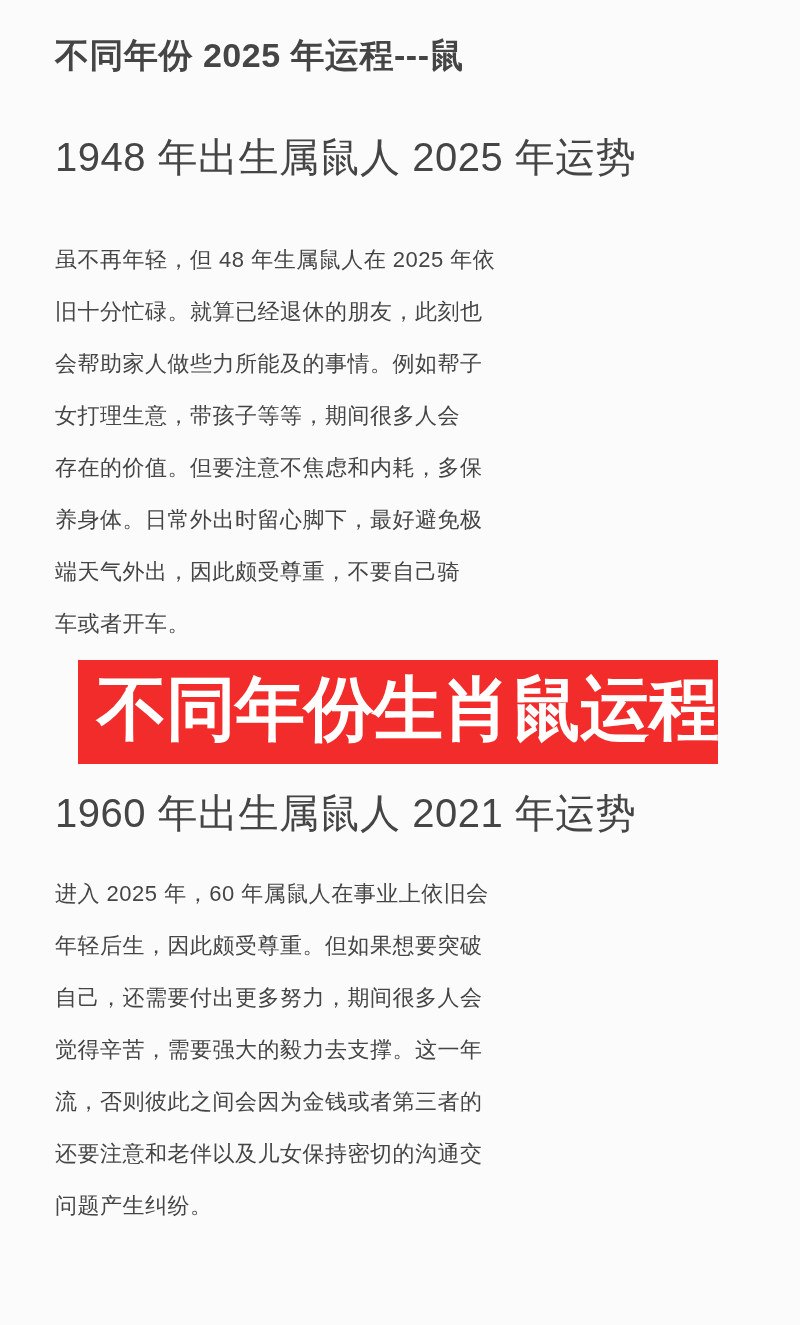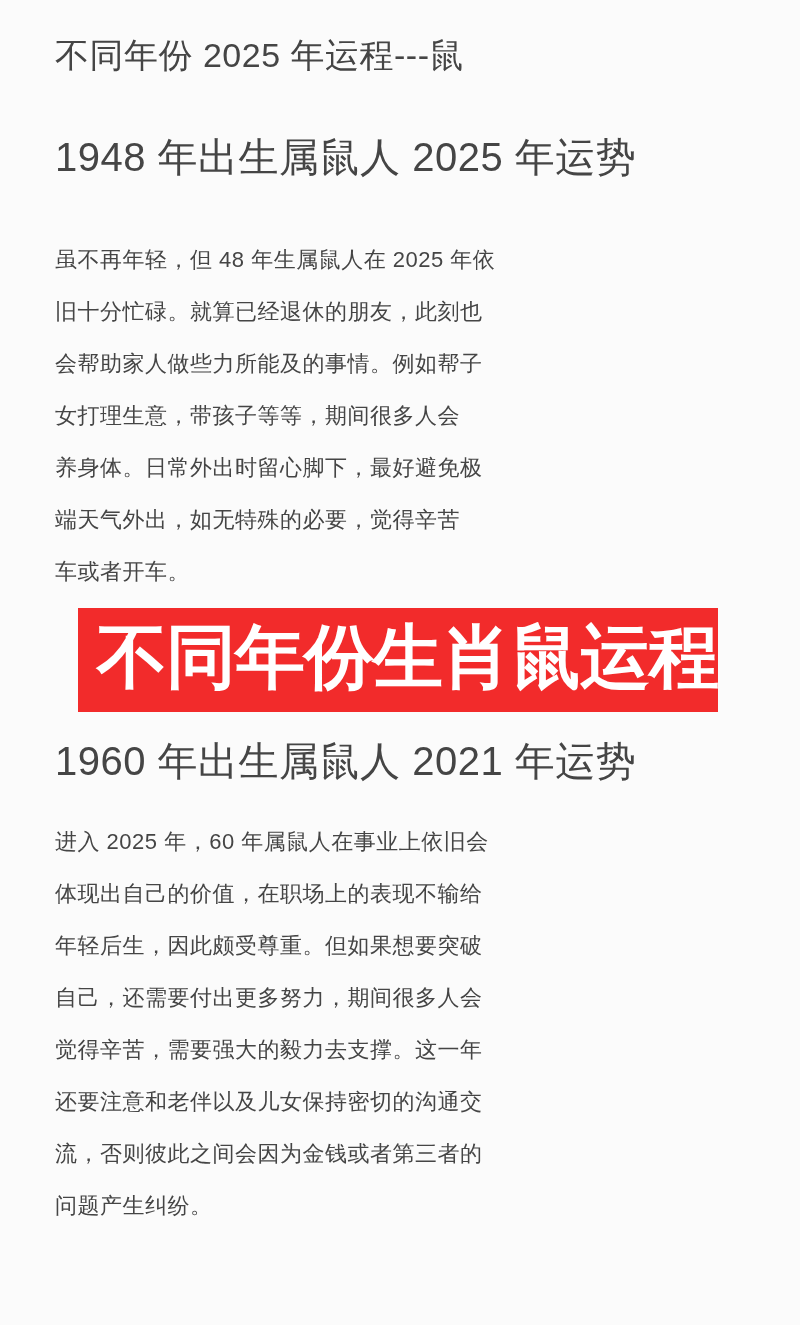--- a/index.html
+++ b/index.html
@@ -15,20 +15,21 @@
     width: 800px;
     height: 1325px;
     padding: 30px 55px 0 55px;
   }
   .doc-title {
     font-size: 34px;
     line-height: 50px;
     letter-spacing: 0.5px;
     margin-bottom: 52px;
     white-space: nowrap;
+    font-weight: bold;
   }
   .section-heading {
     font-size: 40px;
     line-height: 50px;
     letter-spacing: 0.5px;
     white-space: nowrap;
   }
   .heading-1948 { margin-bottom: 52px; }
   .heading-1960 { margin-top: 24px; margin-bottom: 30px; }
   .paragraph { }
@@ -67,35 +68,35 @@
 
   <div class="doc-title">不同年份 2025 年运程---鼠</div>
 
   <div class="section-heading heading-1948">1948 年出生属鼠人 2025 年运势</div>
 
   <div class="paragraph">
     <div class="para-line">虽不再年轻，但 48 年生属鼠人在 2025 年依</div>
     <div class="para-line">旧十分忙碌。就算已经退休的朋友，此刻也</div>
     <div class="para-line">会帮助家人做些力所能及的事情。例如帮子</div>
     <div class="para-line">女打理生意，带孩子等等，期间很多人会</div>
+    <div class="para-line">存在的价值。但要注意不焦虑和内耗，多保</div>
     <div class="para-line">养身体。日常外出时留心脚下，最好避免极</div>
-    <div class="para-line">端天气外出，如无特殊的必要，觉得辛苦</div>
+    <div class="para-line">端天气外出，因此颇受尊重，不要自己骑</div>
     <div class="para-line">车或者开车。</div>
   </div>
 
   <div class="zodiac-banner">
     <div class="banner-label">不同年份生肖鼠运程</div>
   </div>
 
   <div class="section-heading heading-1960">1960 年出生属鼠人 2021 年运势</div>
 
   <div class="paragraph">
     <div class="para-line">进入 2025 年，60 年属鼠人在事业上依旧会</div>
-    <div class="para-line">体现出自己的价值，在职场上的表现不输给</div>
     <div class="para-line">年轻后生，因此颇受尊重。但如果想要突破</div>
     <div class="para-line">自己，还需要付出更多努力，期间很多人会</div>
     <div class="para-line">觉得辛苦，需要强大的毅力去支撑。这一年</div>
+    <div class="para-line">流，否则彼此之间会因为金钱或者第三者的</div>
     <div class="para-line">还要注意和老伴以及儿女保持密切的沟通交</div>
-    <div class="para-line">流，否则彼此之间会因为金钱或者第三者的</div>
     <div class="para-line">问题产生纠纷。</div>
   </div>
 
 </div>
 
 </body></html>

